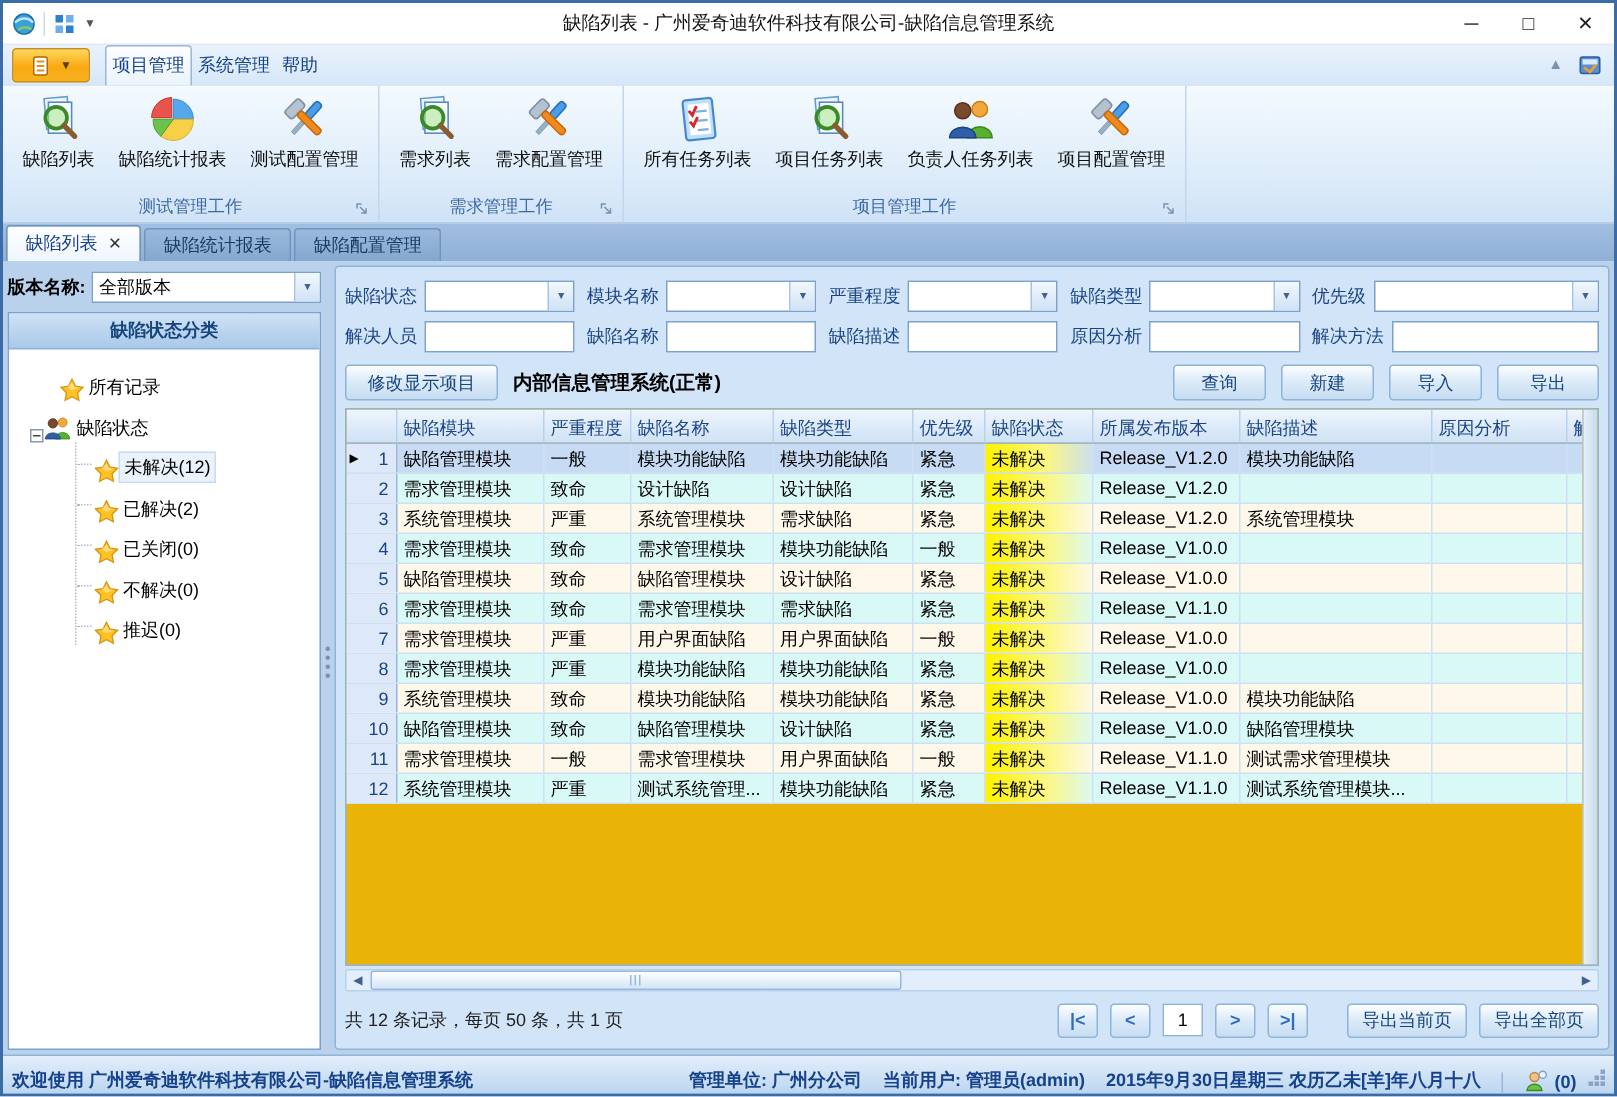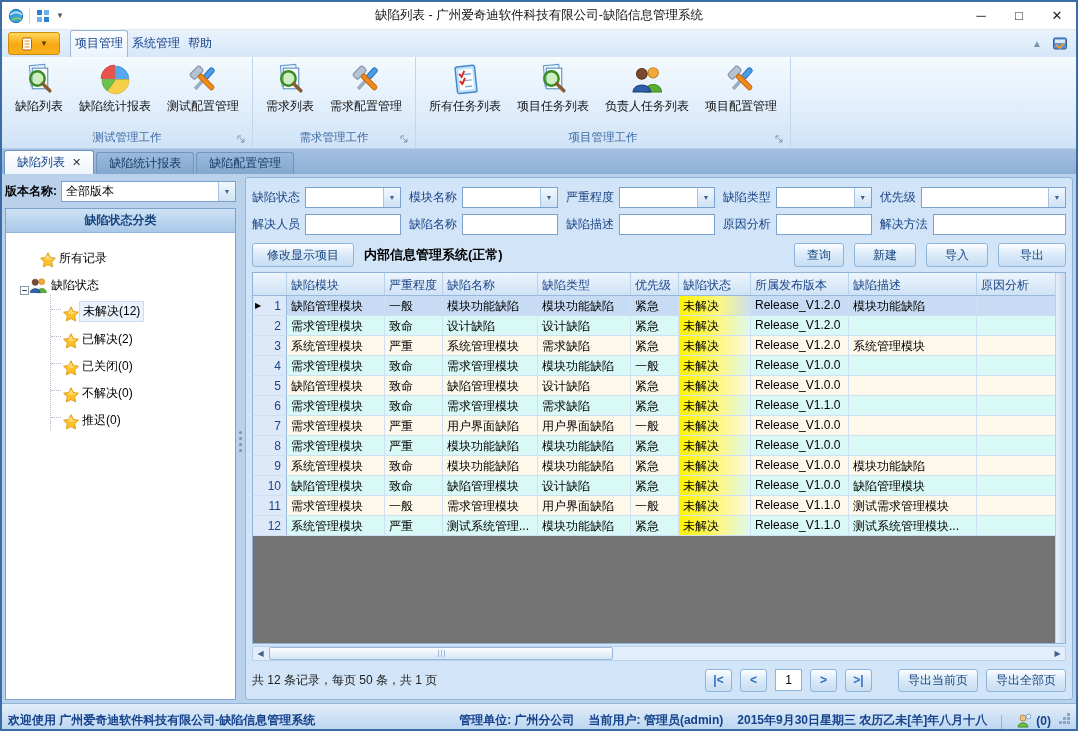--- a/index.html
+++ b/index.html
@@ -52,21 +52,21 @@
             border:1px solid #6e94c0; border-bottom:none; border-radius:3px 3px 0 0;
             color:#173c66; display:flex; align-items:center; gap:7px; }
   .doctab.active { background:linear-gradient(#ffffff,#eef5fd); color:#15428b; height:24px; }
   .doctab .close { font-size:11px; color:#333; }
   .doctab:not(.active) .close { display:none; }
 
   
   .content { flex:1; display:flex; background:#b9d1ea; overflow:hidden; }
 
   
-  .sidebar { width:234px; display:flex; flex-direction:column; padding:3px 0 3px 3px; }
+  .sidebar { width:212px; display:flex; flex-direction:column; padding:3px 0 3px 3px; }
   .version-row { height:28px; display:flex; align-items:center; gap:4px; flex:0 0 auto; }
   .version-row .vlabel { font-weight:bold; color:#000; }
   .combo { background:#fff; border:1px solid #7ba2cc; height:21px; display:flex; align-items:center; flex:1; }
   .combo .cval { flex:1; padding:0 4px; white-space:nowrap; overflow:hidden; }
   .combo .cbtn { width:17px; height:100%; background:linear-gradient(#f2f8fe,#cfe2f4);
                  border-left:1px solid #a8c4e0; display:flex; align-items:center; justify-content:center;
                  font-size:7px; color:#44618c; }
   .tree-panel { flex:1; margin-top:3px; background:#fff; border:1px solid #7ba2cc; display:flex;
                 flex-direction:column; overflow:hidden; }
   .tree-header { height:24px; background:linear-gradient(#cfe2f5,#a9c8e8); border-bottom:1px solid #8fb4da;
@@ -101,21 +101,21 @@
 
   
   .gridbar { flex:0 0 auto; display:flex; align-items:center; height:30px; gap:10px; padding-bottom:4px; }
   .btn { background:linear-gradient(#fdfeff,#dcebf9 45%,#c8ddf2); border:1px solid #8fb4da; border-radius:3px;
          color:#17457e; height:24px; padding:0 14px; display:flex; align-items:center; justify-content:center;
          white-space:nowrap; font-size:12px; }
   .sys-label { font-weight:bold; font-size:13px; color:#000; }
   .gridbar .spacer { flex:1; }
 
   
-  .gridbox { flex:1; background:#737373; border:1px solid #8fb4da; display:flex; overflow:hidden; }
+  .gridbox { flex:1; background:#eab308; border:1px solid #8fb4da; display:flex; overflow:hidden; }
   .gridarea { flex:1; overflow:hidden; display:flex; flex-direction:column; }
   .grid-header { display:flex; flex:0 0 auto; height:23px; background:linear-gradient(#eef5fd,#cfe2f6);
                  border-bottom:1px solid #9ab8dc; color:#1c4587; }
   .grid-header .corner { width:34px; border-right:1px solid #b9d2ec; flex:0 0 auto; }
   .hcells { display:flex; flex:1; }
   .hcells > div { border-right:1px solid #b9d2ec; padding:4px 4px 0; white-space:nowrap; overflow:hidden;
                   flex:0 0 auto; }
   .grid-body { display:flex; flex-direction:column; }
   .grid-row { display:flex; height:20px; flex:0 0 auto; border-bottom:1px solid #cfe0f2; }
   .grid-row > div { border-right:1px solid #cfe0f2; padding:2px 4px 0; white-space:nowrap; overflow:hidden;
@@ -551,21 +551,21 @@
                 <span class="flabel">解决方法</span>
                 <input class="finput" value="" style="">
               </div>
             </div>
         </div>
 
         <div class="gridbar">
           <div class="btn">修改显示项目</div>
           <span class="sys-label">内部信息管理系统(正常)</span>
           <span class="spacer"></span>
-          <div class="btn" style="width:50px">查询</div>
+          <div class="btn" style="width:62px">查询</div>
           <div class="btn" style="width:62px">新建</div>
           <div class="btn" style="width:62px">导入</div>
           <div class="btn" style="width:68px">导出</div>
         </div>
 
         <div class="gridbox">
           <div class="gridarea">
             <div class="grid-header">
               <div class="corner"></div>
               <div class="hcells">

